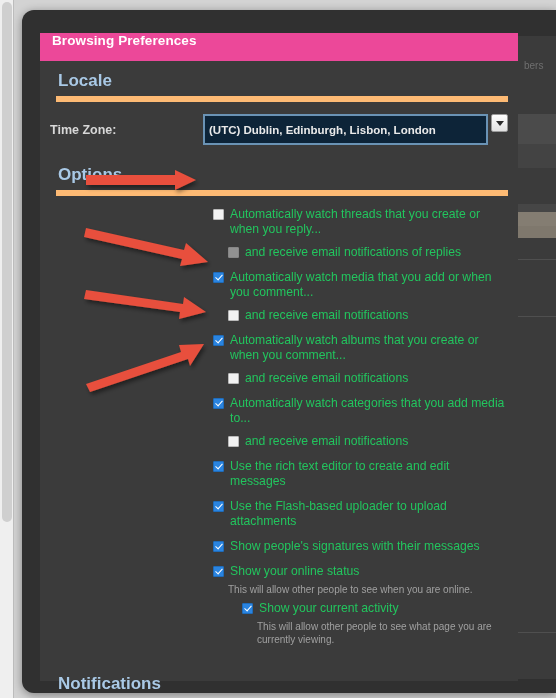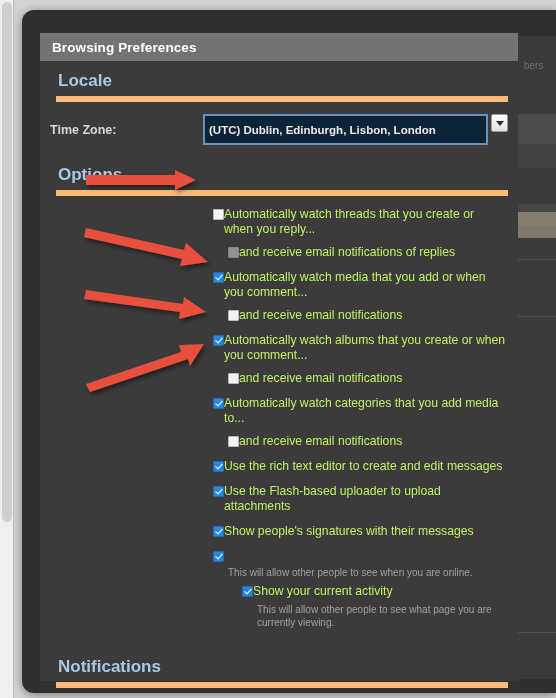--- a/index.html
+++ b/index.html
@@ -79,22 +79,22 @@
     background: #cfcfcf; border-radius: 5px;
   }
 
   
   .modal {
     position: absolute; left: 40px; top: 33px;
     width: 478px; height: 648px;
     background: #3b3b3b;
   }
   .modal-title {
-    height: 28px; background: #737373;
-    display: flex; align-items: center;
+    height: 28px; background: #ec4899;
+    display: flex; align-items: flex-start;
     padding: 0 12px;
     color: #ffffff; font-size: 13.5px; font-weight: bold;
     letter-spacing: .1px;
   }
   .modal-body { padding: 0 10px; position: relative; }
 
   .section-head {
     color: #a9c9e6; font-size: 17px; font-weight: bold;
     padding: 10px 0 5px 2px;
     border-bottom: 6px solid #fdba74;
@@ -134,22 +134,22 @@
   
   .opts { padding: 9px 0 4px 0; }
   .opt {
     display: flex; align-items: flex-start;
     padding: 2px 0 2px 0;
   }
   .opt.lvl1 { padding-left: 163px; }
   .opt.lvl2 { padding-left: 178px; }
   .opt.lvl3 { padding-left: 192px; }
   .opt-text {
-    color: #bef264; font-size: 12.2px; line-height: 15px;
-    max-width: 285px; 
+    color: #22c55e; font-size: 12.2px; line-height: 15px;
+    max-width: 285px; margin-left: 6px;
   }
   .opt.lvl1 .opt-text { max-width: 282px; }
   .hint {
     color: #a0a0a0; font-size: 10px; line-height: 13px;
     padding-left: 178px; max-width: 470px;
     margin: 0 0 2px 0;
   }
   .hint.deep { padding-left: 207px; max-width: 445px; }
 
   .cb {
@@ -283,20 +283,21 @@
           <span class="opt-text">Use the Flash-based uploader to upload attachments</span>
         </div>
 
         <div class="opt lvl1" style="margin-top:6px">
           <span class="cb on"></span>
           <span class="opt-text">Show people's signatures with their messages</span>
         </div>
 
         <div class="opt lvl1" style="margin-top:6px">
           <span class="cb on"></span>
+          <span class="opt-text">Show your online status</span>
         </div>
 
         <div class="hint" style="margin-top:2px">This will allow other people to see when you are online.</div>
 
         <div class="opt lvl3" style="margin-top:3px">
           <span class="cb on"></span>
           <span class="opt-text">Show your current activity</span>
         </div>
 
         <div class="hint deep" style="margin-top:2px">This will allow other people to see what page you are currently viewing.</div>

